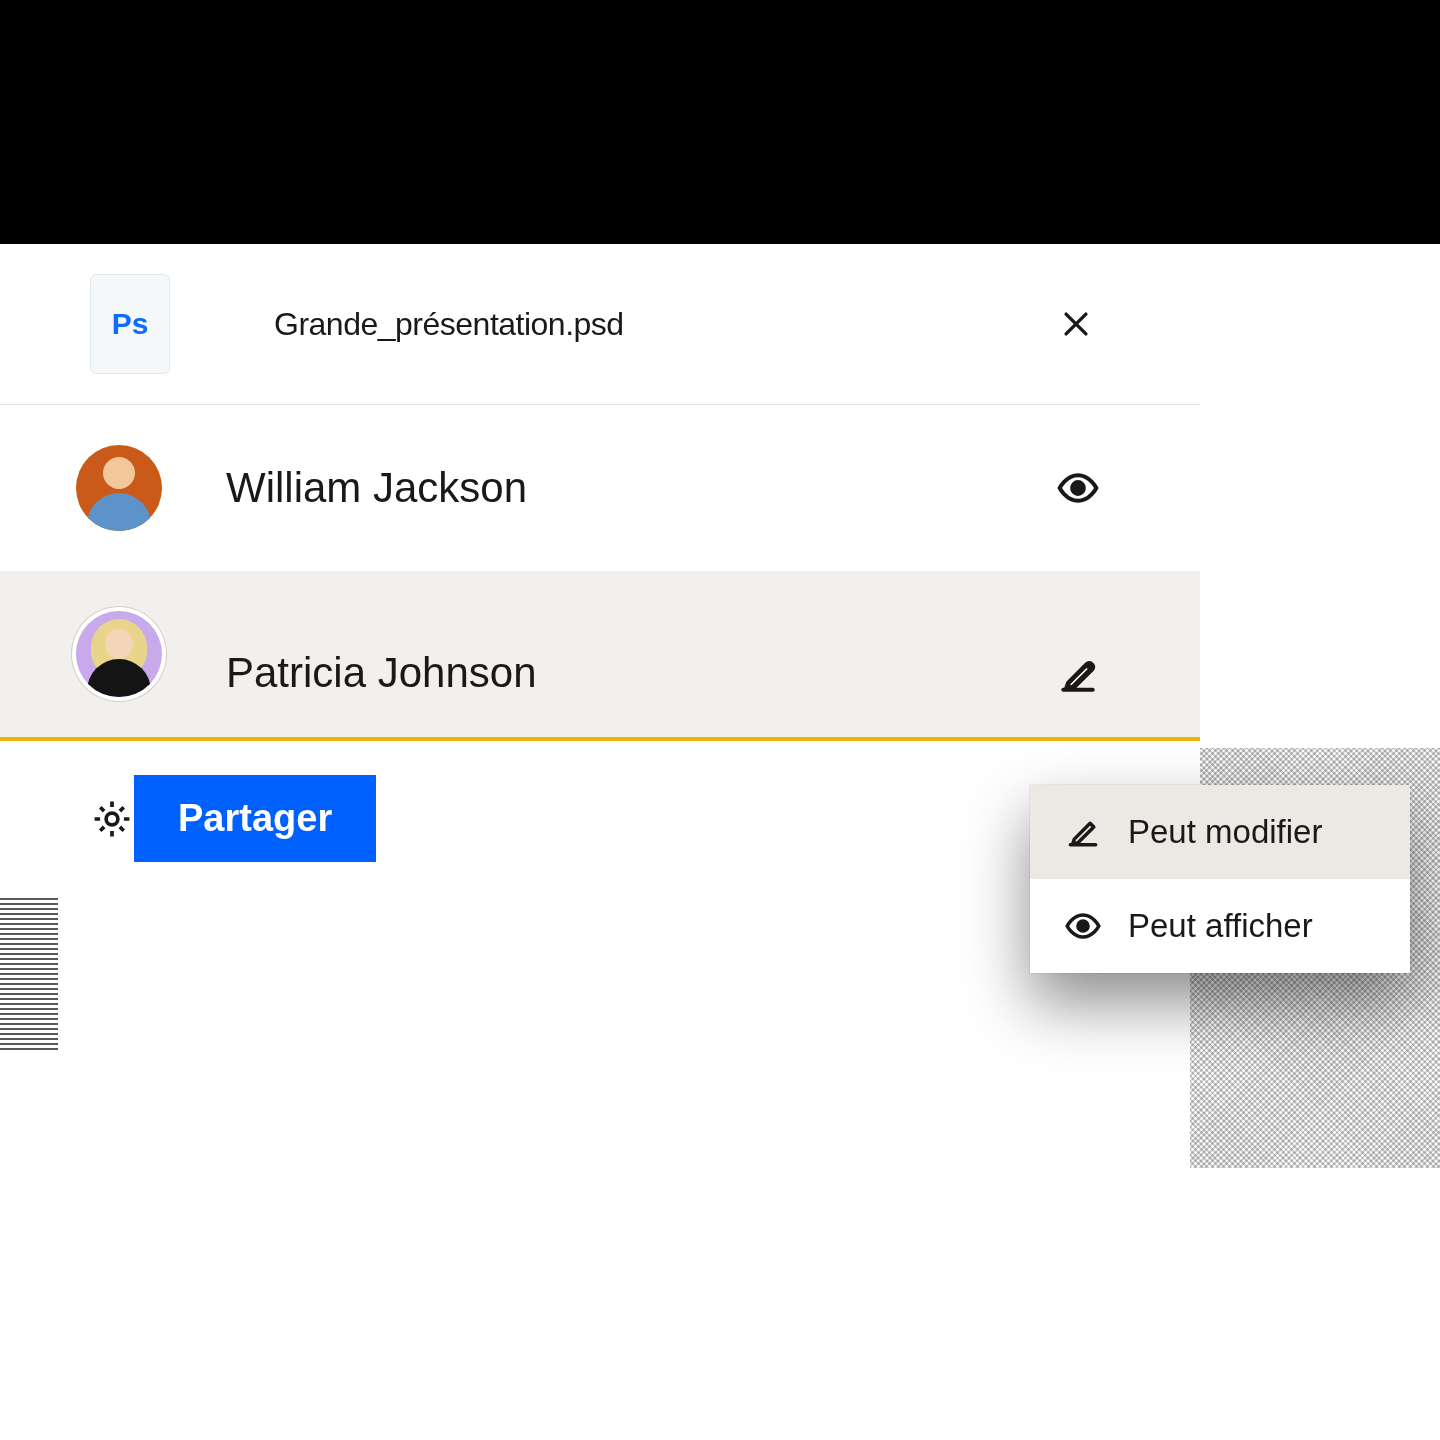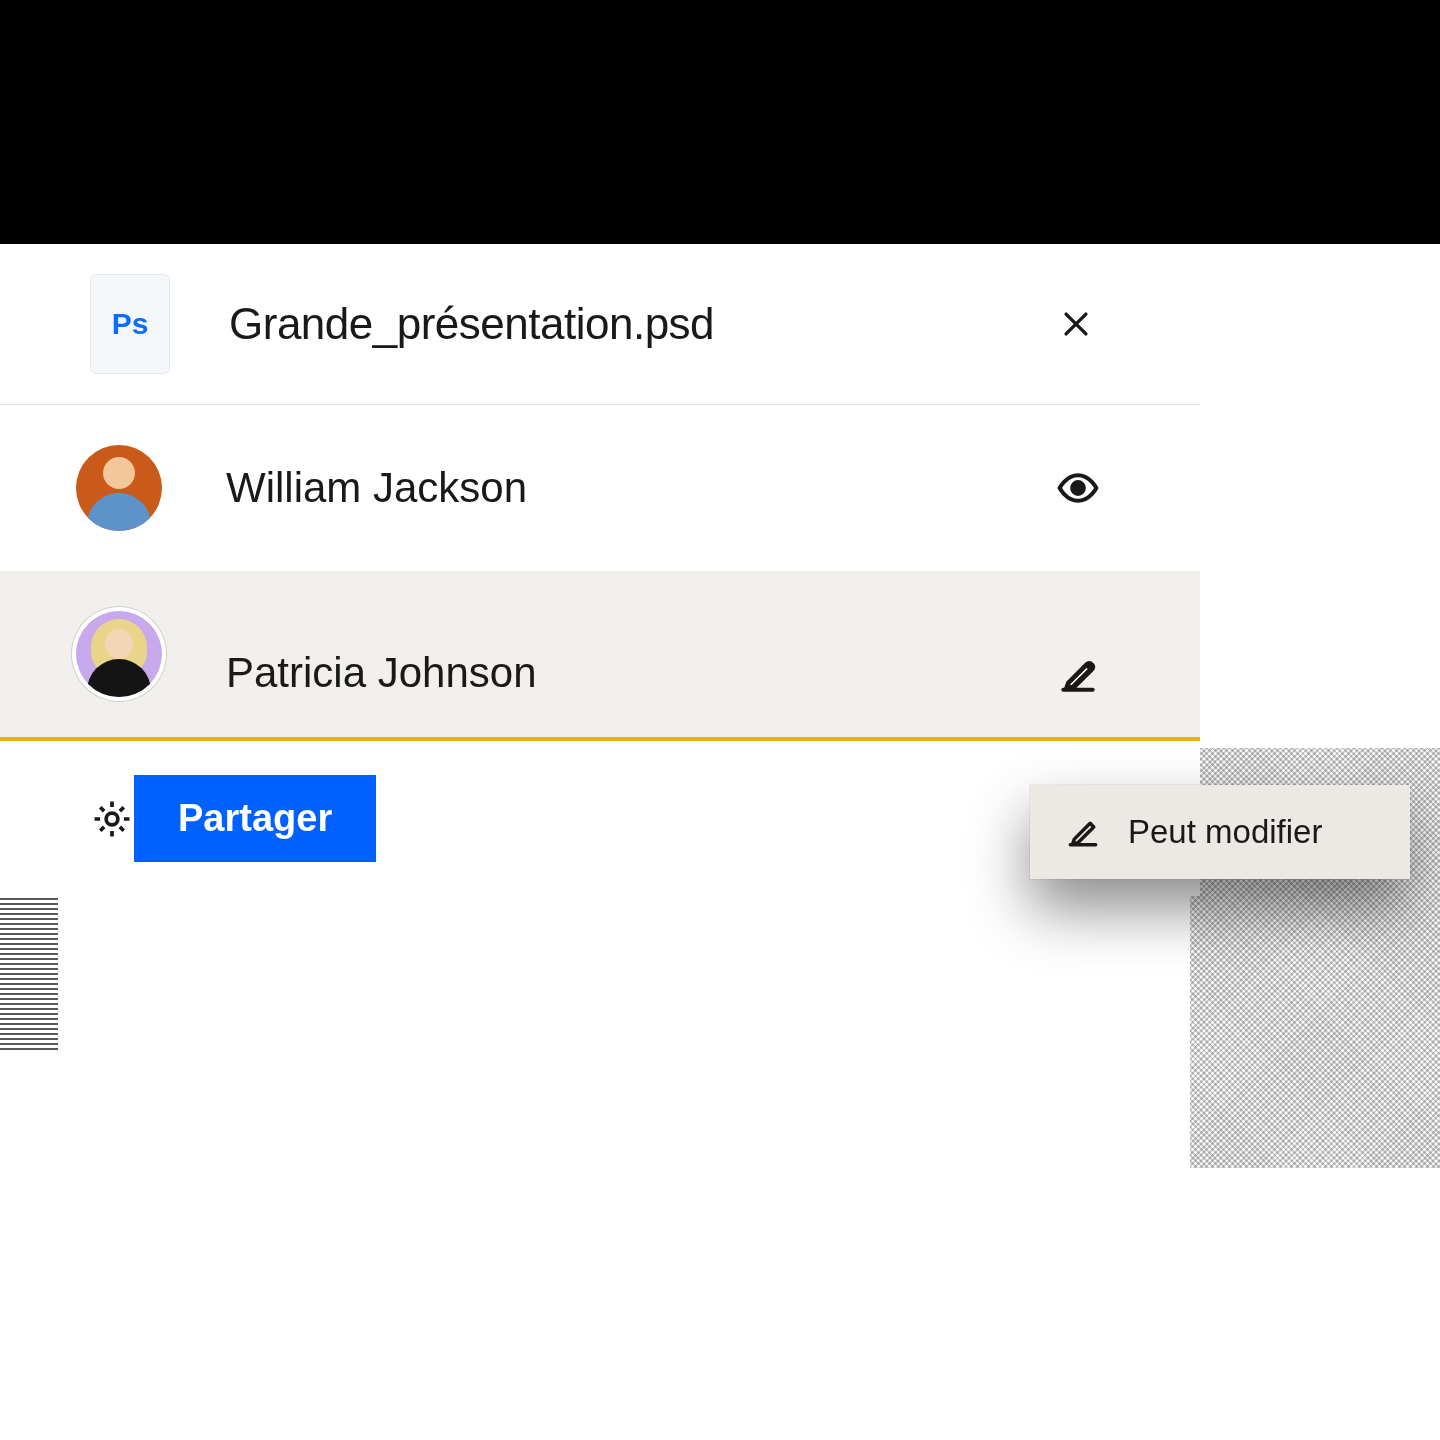--- a/index.html
+++ b/index.html
@@ -30,30 +30,30 @@
   }
   .file-icon {
     width: 80px;
     height: 100px;
     background: #f4f8fb;
     border: 1px solid #e4e9ef;
     border-radius: 6px;
     display: flex;
     align-items: center;
     justify-content: center;
-    margin-right: 59px;
+    margin-right: 104px;
   }
   .ps-label {
     color: #0b6cff;
     font-weight: 700;
     font-size: 30px;
   }
   .file-name {
     flex: 1;
-    font-size: 44px;
+    font-size: 32px;
     color: #1a1918;
     letter-spacing: -0.5px;
   }
   .close-btn {
     width: 48px;
     height: 48px;
     display: flex;
     align-items: center;
     justify-content: center;
     cursor: pointer;
@@ -248,13 +248,20 @@
 <div class="dropdown-noise"></div>
 
 <div class="dropdown">
   <div class="dd-item active">
     <svg class="dd-icon" viewBox="0 0 24 24" fill="none" stroke="#1a1918" stroke-width="2.2" stroke-linecap="round" stroke-linejoin="round">
       <path d="M4 20h16"></path>
       <path d="M6.5 16.5 L16.5 6.5 L18.8 8.8 L8.8 18.8 L5.5 19.5 z"></path>
     </svg>
     <span>Peut modifier</span>
   </div>
+  <div class="dd-item">
+    <svg class="dd-icon" viewBox="0 0 24 24" fill="none" stroke="#1a1918" stroke-width="2.2">
+      <path d="M2 12s3.5-7 10-7 10 7 10 7-3.5 7-10 7S2 12 2 12z"></path>
+      <circle cx="12" cy="12" r="3.2" fill="#1a1918"></circle>
+    </svg>
+    <span>Peut afficher</span>
+  </div>
 </div>
 
 </body></html>

